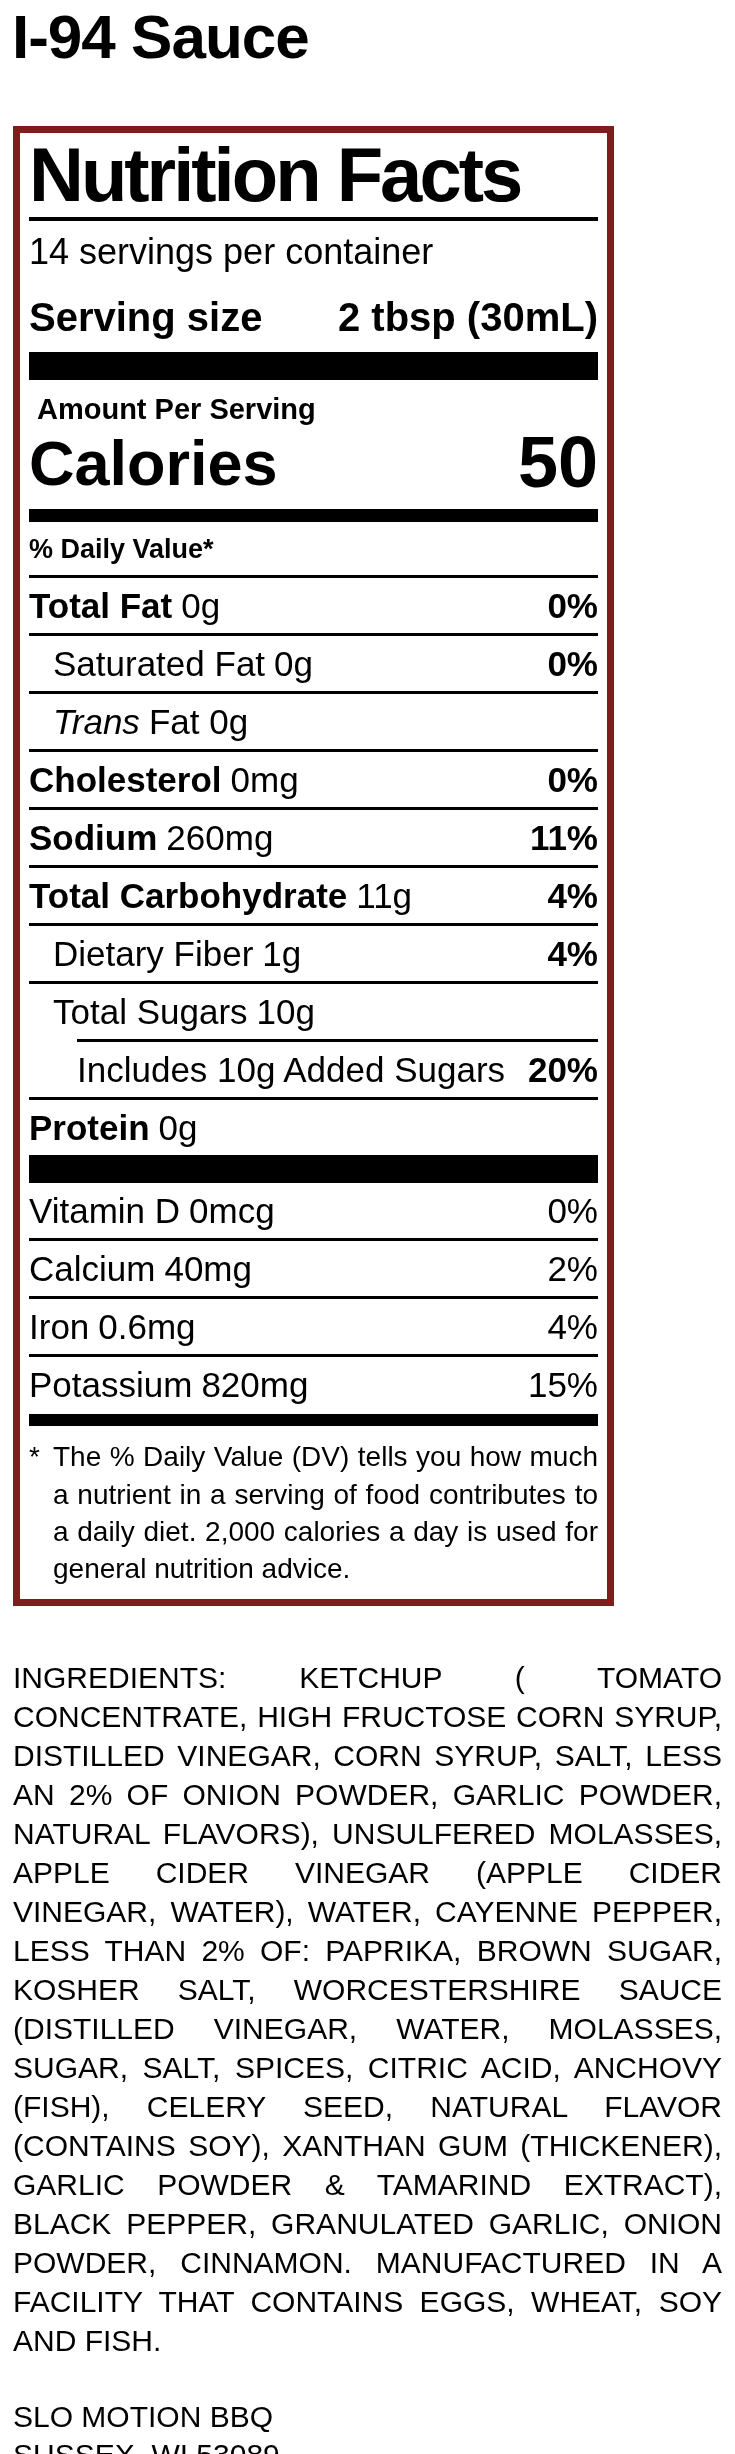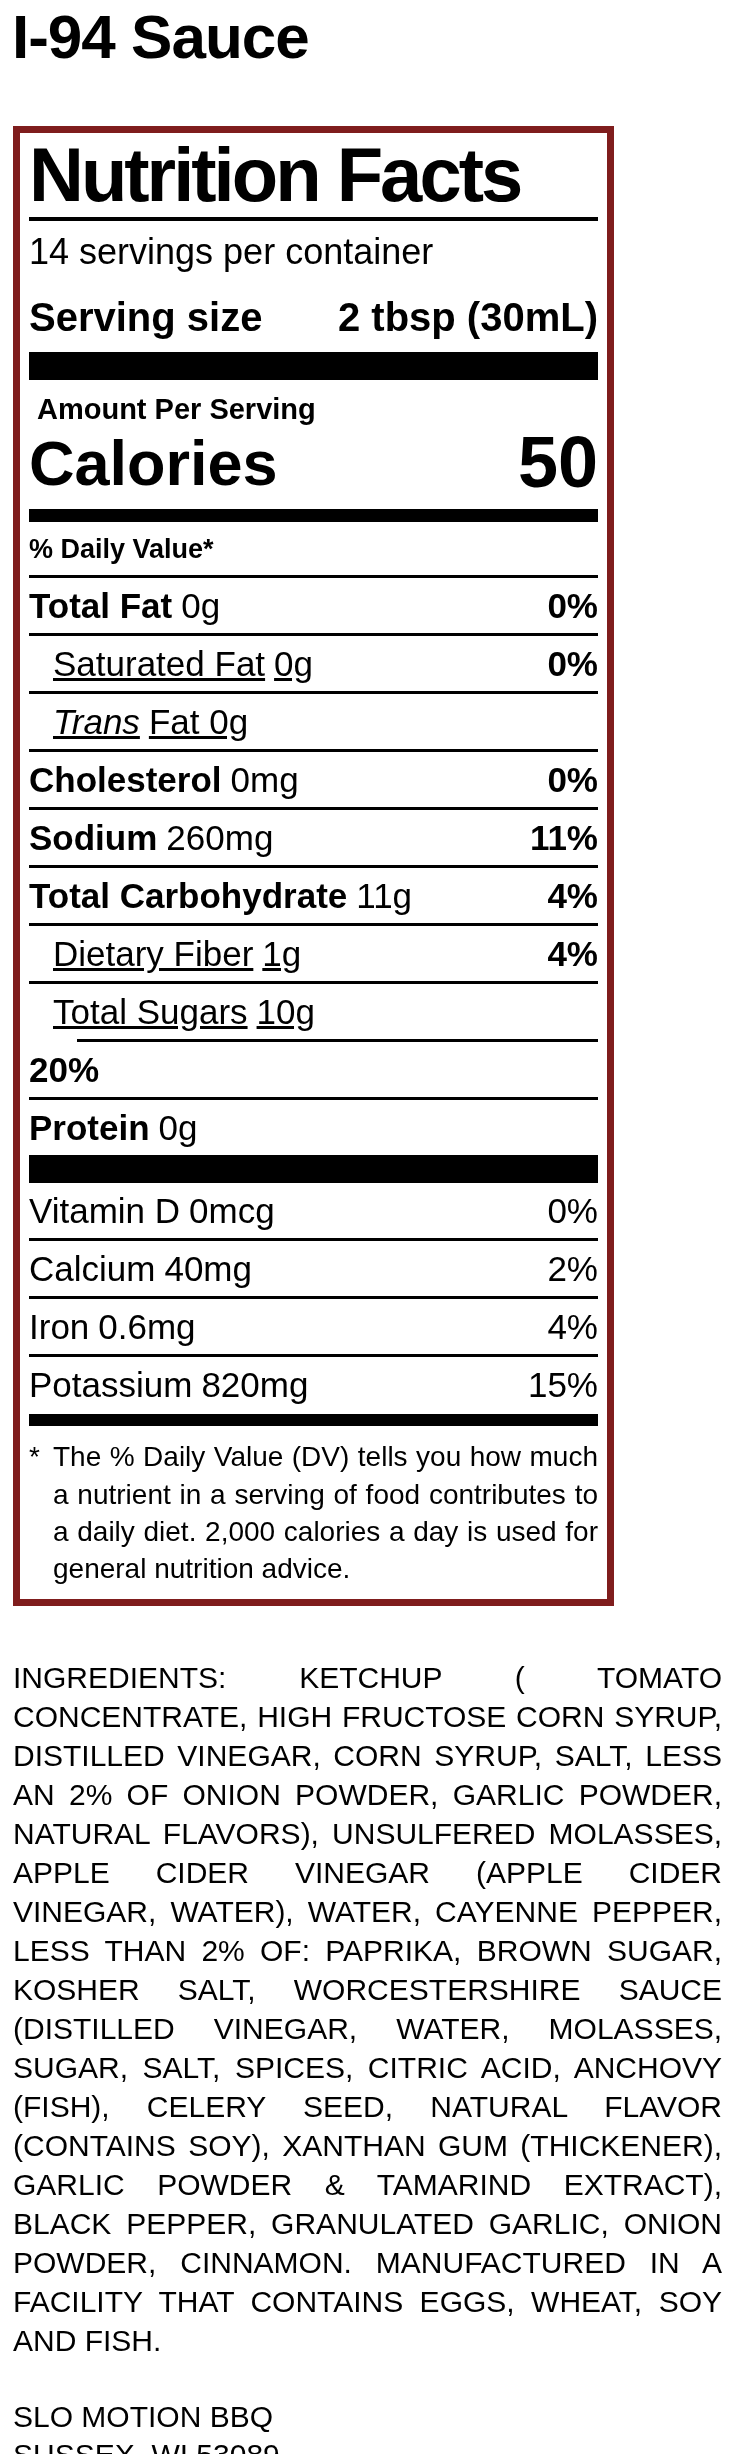--- a/index.html
+++ b/index.html
@@ -70,21 +70,21 @@
     font-size: 35px; line-height: 1.2;
     padding: 7px 0 6px 0;
     border-bottom: 3px solid #000;
     gap: 20px;
   }
   .nf-row .nm { white-space: nowrap; }
   .nf-row .nm b { font-weight: bold; }
   .nf-row .amt { padding-left: 9px; }
   .nf-row .dv  { font-weight: normal; }
   .nf-row .dv.dv-bold { font-weight: bold; }
-  .indent1 { padding-left: 24px; text-decoration: underline; }
+  .indent1 { padding-left: 24px; }
   .indent2 { padding-left: 48px; }
   .no-rule { border-bottom: none; }
   .rule-indent { border-bottom: 3px solid #000; margin-left: 48px; }
   .italic { font-style: italic; }
 
   .nf-footnote {
     display: flex; font-size: 28px; line-height: 1.33;
     padding-top: 12px;
   }
   .nf-footnote .ast { width: 24px; flex: 0 0 24px; }
@@ -171,20 +171,21 @@
       <span class="dv dv-bold">4%</span>
     </div>
 
     <div class="nf-row no-rule">
       <span class="nm indent1"><span>Total Sugars</span><span class="amt">10g</span></span>
       <span class="dv"></span>
     </div>
     <div class="rule-indent"></div>
 
     <div class="nf-row">
+      <span class="nm indent2"><span>Includes 10g Added Sugars</span></span>
       <span class="dv dv-bold">20%</span>
     </div>
 
     <div class="nf-row no-rule">
       <span class="nm"><b>Protein</b><span class="amt">0g</span></span>
       <span class="dv"></span>
     </div>
 
     <div class="bar bar-thick"></div>
 

